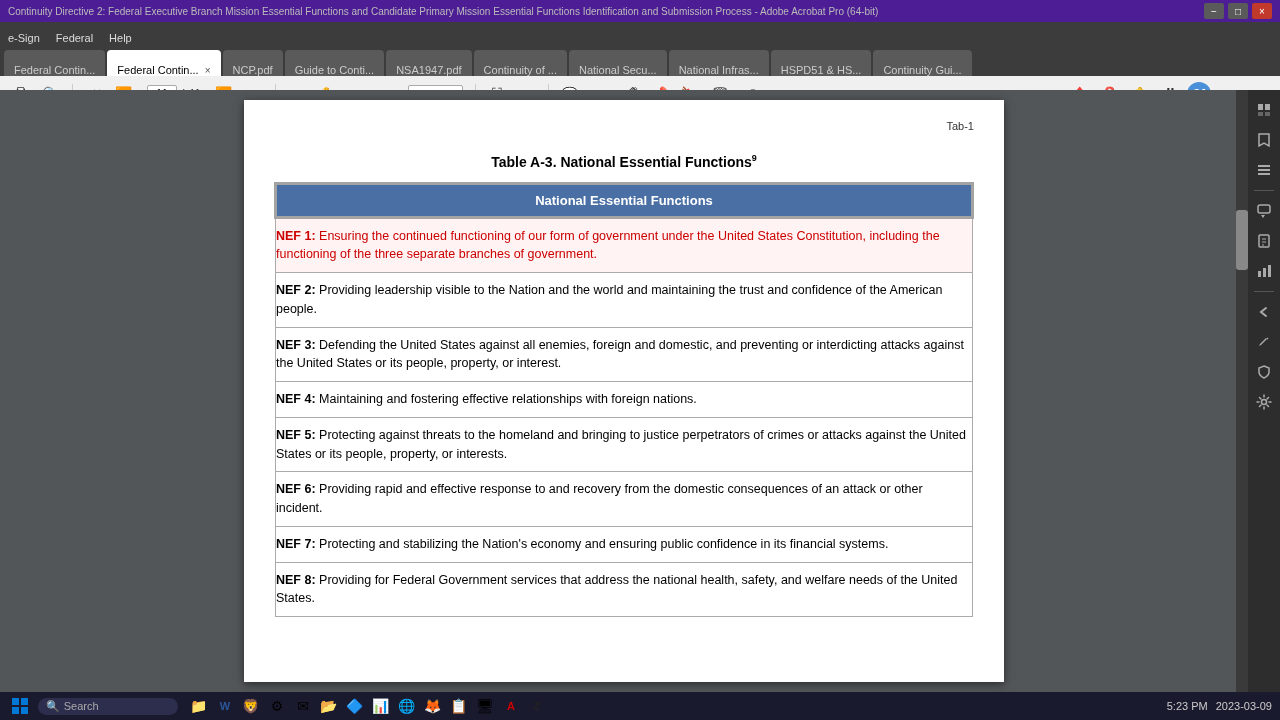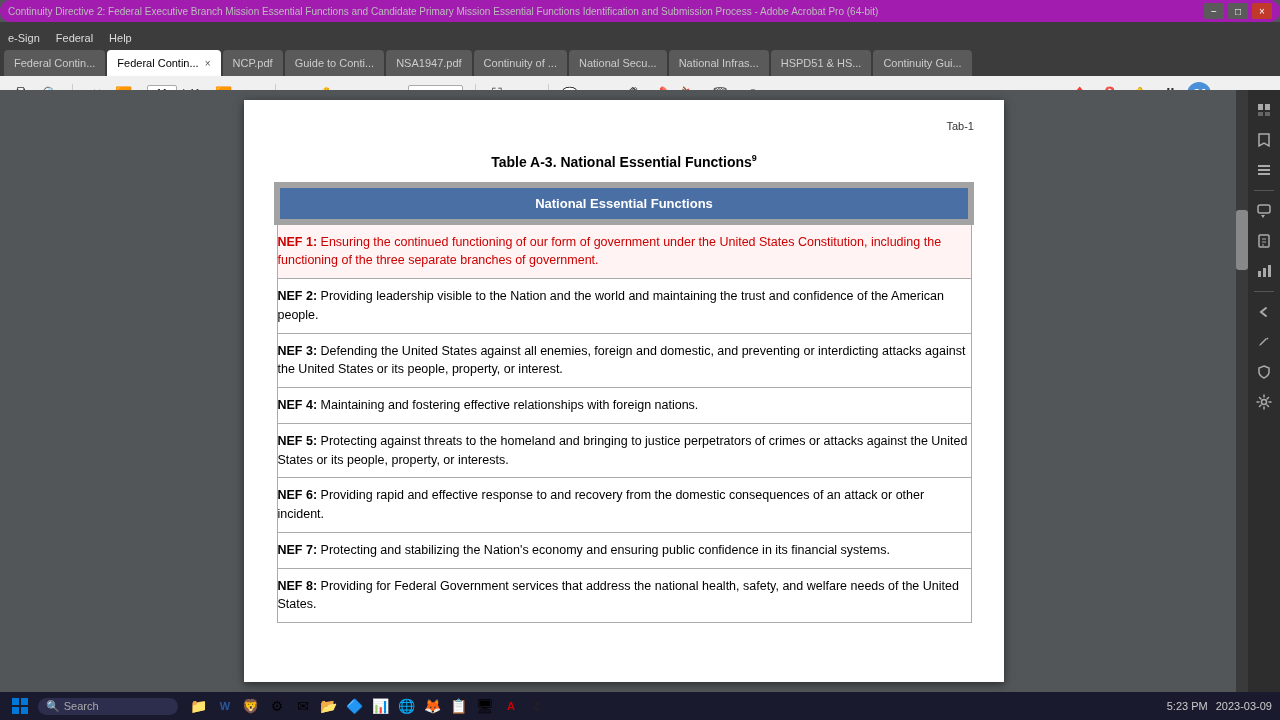--- a/index.html
+++ b/index.html
@@ -1,28 +1,27 @@
 <!DOCTYPE html>
 <html><head>
   <meta charset="utf-8">
   <style>
     * { margin: 0; padding: 0; box-sizing: border-box; }
     body { width: 1280px; height: 720px; overflow: hidden; font-family: Arial, sans-serif; font-size: 12px; background: #525659; }
 
     
     #title-bar {
       height: 22px;
-      background: #a21caf;
+      background: #4c1d95;
       color: #ccc;
       display: flex;
       align-items: center;
       justify-content: space-between;
       padding: 0 8px;
       font-size: 11px;
-      border-radius: 10px;
     }
 
     
     #menu-bar {
       height: 22px;
       background: #3c3c3c;
       display: flex;
       align-items: flex-end;
       padding: 0 8px;
       gap: 16px;
@@ -41,21 +40,21 @@
       gap: 2px;
       overflow: hidden;
     }
     .tab {
       height: 26px;
       padding: 0 10px;
       background: #5a5a5a;
       color: #ccc;
       font-size: 11px;
       display: flex;
-      align-items: center;
+      align-items: flex-end;
       gap: 6px;
       border-radius: 4px 4px 0 0;
       cursor: pointer;
       white-space: nowrap;
       max-width: 130px;
       overflow: hidden;
     }
     .tab.active {
       background: #ffffff;
       color: #000;
@@ -186,21 +185,21 @@
       width: 100%;
       border-collapse: collapse;
       font-size: 12.5px;
     }
     .nef-table .header-row td {
       background: #4a6fa5;
       color: white;
       font-weight: bold;
       text-align: center;
       padding: 8px 12px;
-      border: 6px solid #a3a3a3;
+      border: 3px solid #a3a3a3;
       font-size: 13px;
     }
     .nef-table .data-row td {
       padding: 8px 0;
       border: 1px solid #aaa;
       color: #000;
       line-height: 1.5;
     }
     .nef-table .data-row:nth-child(odd) td { background: #fff; }
     .nef-table .data-row:nth-child(even) td { background: #fff; }

